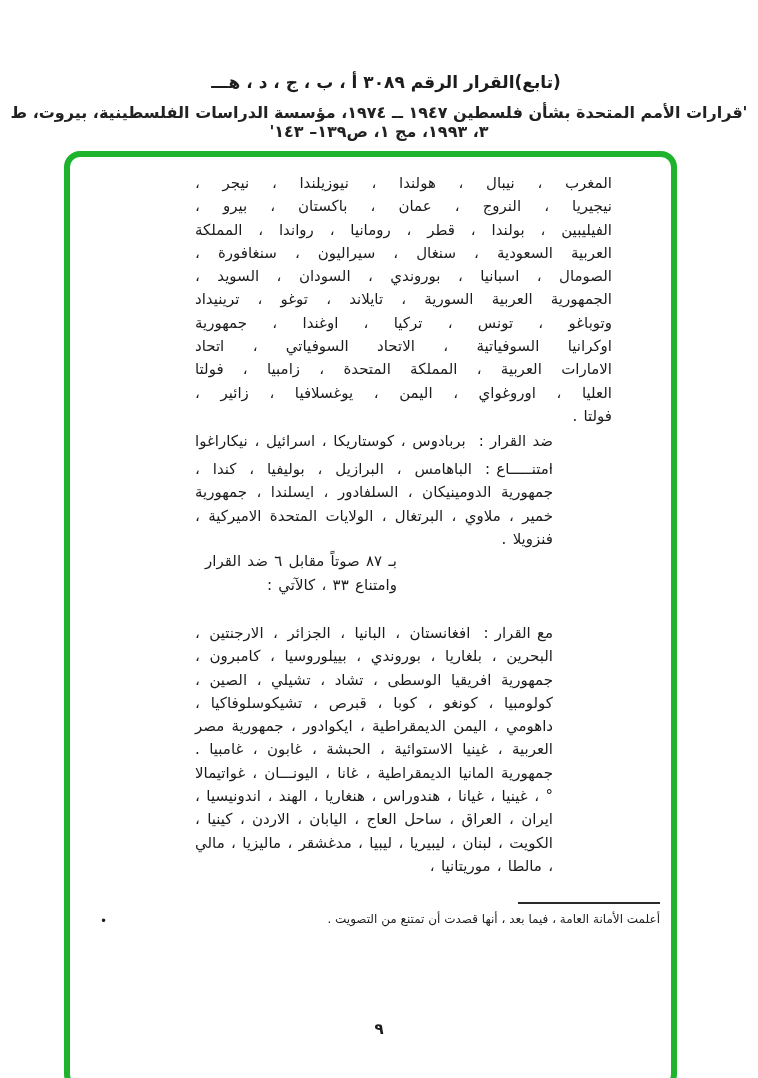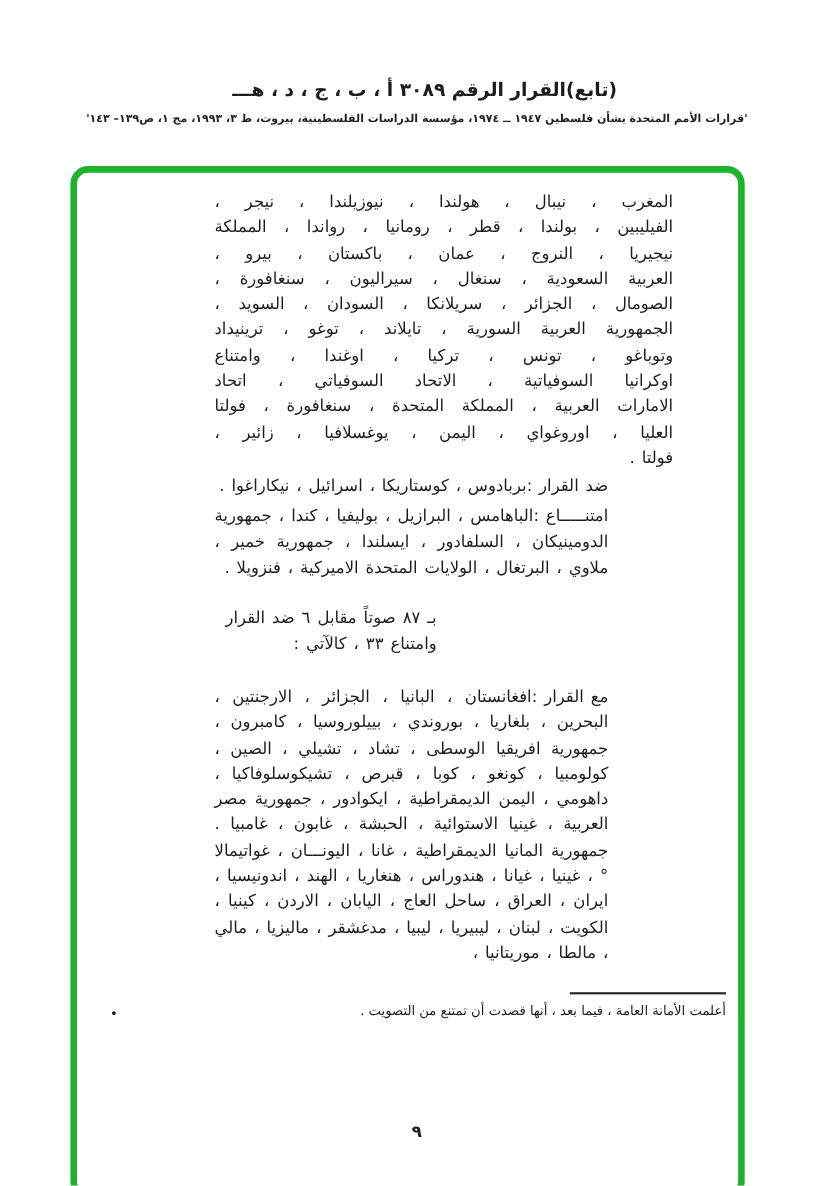--- a/index.html
+++ b/index.html
@@ -7,36 +7,36 @@
     position:relative;width:758px;height:1078px;background:#ffffff;
     font-family:"DejaVu Sans",sans-serif;color:#1c1c1c;direction:rtl;
     overflow:hidden;
   }
   .header-title{
     position:absolute;top:72px;left:0;right:0;text-align:center;
     font-size:17px;font-weight:bold;letter-spacing:0;padding-left:14px;
   }
   .header-citation{
     position:absolute;top:103px;left:0;right:0;text-align:center;
-    font-size:10px;font-weight:bold;color:#222;
+    font-size:16px;font-weight:bold;color:#222;
   }
   .green-box{
     position:absolute;left:64px;top:151px;width:613px;height:939px;
     box-sizing:border-box;border:6px solid #1db32d;border-radius:16px;
     background:transparent;
   }
   .txt{font-size:15px;line-height:23.3px;text-align:justify;word-spacing:1.5px;}
   .block-continuation{position:absolute;left:125px;right:59px;top:15px;}
   .tline{text-align:right;}
   .jl{text-align-last:justify;}
   .labeled{position:absolute;left:125px;right:118px;}
   .row-against{top:273px;}
   .block-abstain{top:301px;}
   .block-with{top:465px;}
-  .float-label{float:right;white-space:nowrap;}
+  .float-label{float:right;margin-left:13px;white-space:nowrap;}
   .block-adoption{position:absolute;left:125px;top:392px;width:202px;}
   .block-adoption .tline{text-align:right;line-height:24px;}
   .separator{
     position:absolute;right:11px;top:745px;width:142px;height:0;
     border-top:2px solid #2a2a2a;
   }
   .footnote-text{
     position:absolute;right:11px;left:180px;top:753px;
     font-size:12px;line-height:18px;color:#1c1c1c;
   }
@@ -54,28 +54,28 @@
 <div class="page">
 
   <div class="header-title">(تابع)القرار الرقم ٣٠٨٩ أ ، ب ، ج ، د ، هـــ</div>
 
   <div class="header-citation">'قرارات الأمم المتحدة بشأن فلسطين ١٩٤٧ ــ ١٩٧٤، مؤسسة الدراسات الفلسطينية، بيروت، ط ٣، ١٩٩٣، مج ١، ص١٣٩– ١٤٣'</div>
 
   <div class="green-box">
 
     <div class="block-continuation txt">
         <div class="tline jl">المغرب ، نيبال ، هولندا ، نيوزيلندا ، نيجر ،</div>
+        <div class="tline jl">نيجيريا ، النروج ، عمان ، باكستان ، بيرو ،</div>
         <div class="tline jl">الفيليبين ، بولندا ، قطر ، رومانيا ، رواندا ، المملكة</div>
-        <div class="tline jl">نيجيريا ، النروج ، عمان ، باكستان ، بيرو ،</div>
         <div class="tline jl">العربية السعودية ، سنغال ، سيراليون ، سنغافورة ،</div>
-        <div class="tline jl">الصومال ، الجزائر ، سريلانكا ، السودان ، السويد ،</div>
+        <div class="tline jl">الصومال ، اسبانيا ، بوروندي ، السودان ، السويد ،</div>
         <div class="tline jl">الجمهورية العربية السورية ، تايلاند ، توغو ، ترينيداد</div>
-        <div class="tline jl">وتوباغو ، تونس ، تركيا ، اوغندا ، وامتناع</div>
+        <div class="tline jl">وتوباغو ، تونس ، تركيا ، اوغندا ، جمهورية</div>
         <div class="tline jl">اوكرانيا السوفياتية ، الاتحاد السوفياتي ، اتحاد</div>
-        <div class="tline jl">الامارات العربية ، المملكة المتحدة ، سنغافورة ، فولتا</div>
+        <div class="tline jl">الامارات العربية ، المملكة المتحدة ، زامبيا ، فولتا</div>
         <div class="tline jl">العليا ، اوروغواي ، اليمن ، يوغسلافيا ، زائير ،</div>
         <div class="tline">فولتا .</div>
       </div>
 
     <div class="labeled row-against txt">
       <span class="float-label">ضد القرار :</span>
       <span>بربادوس ، كوستاريكا ، اسرائيل ، نيكاراغوا .</span>
     </div>
 
     <div class="labeled block-abstain txt">

